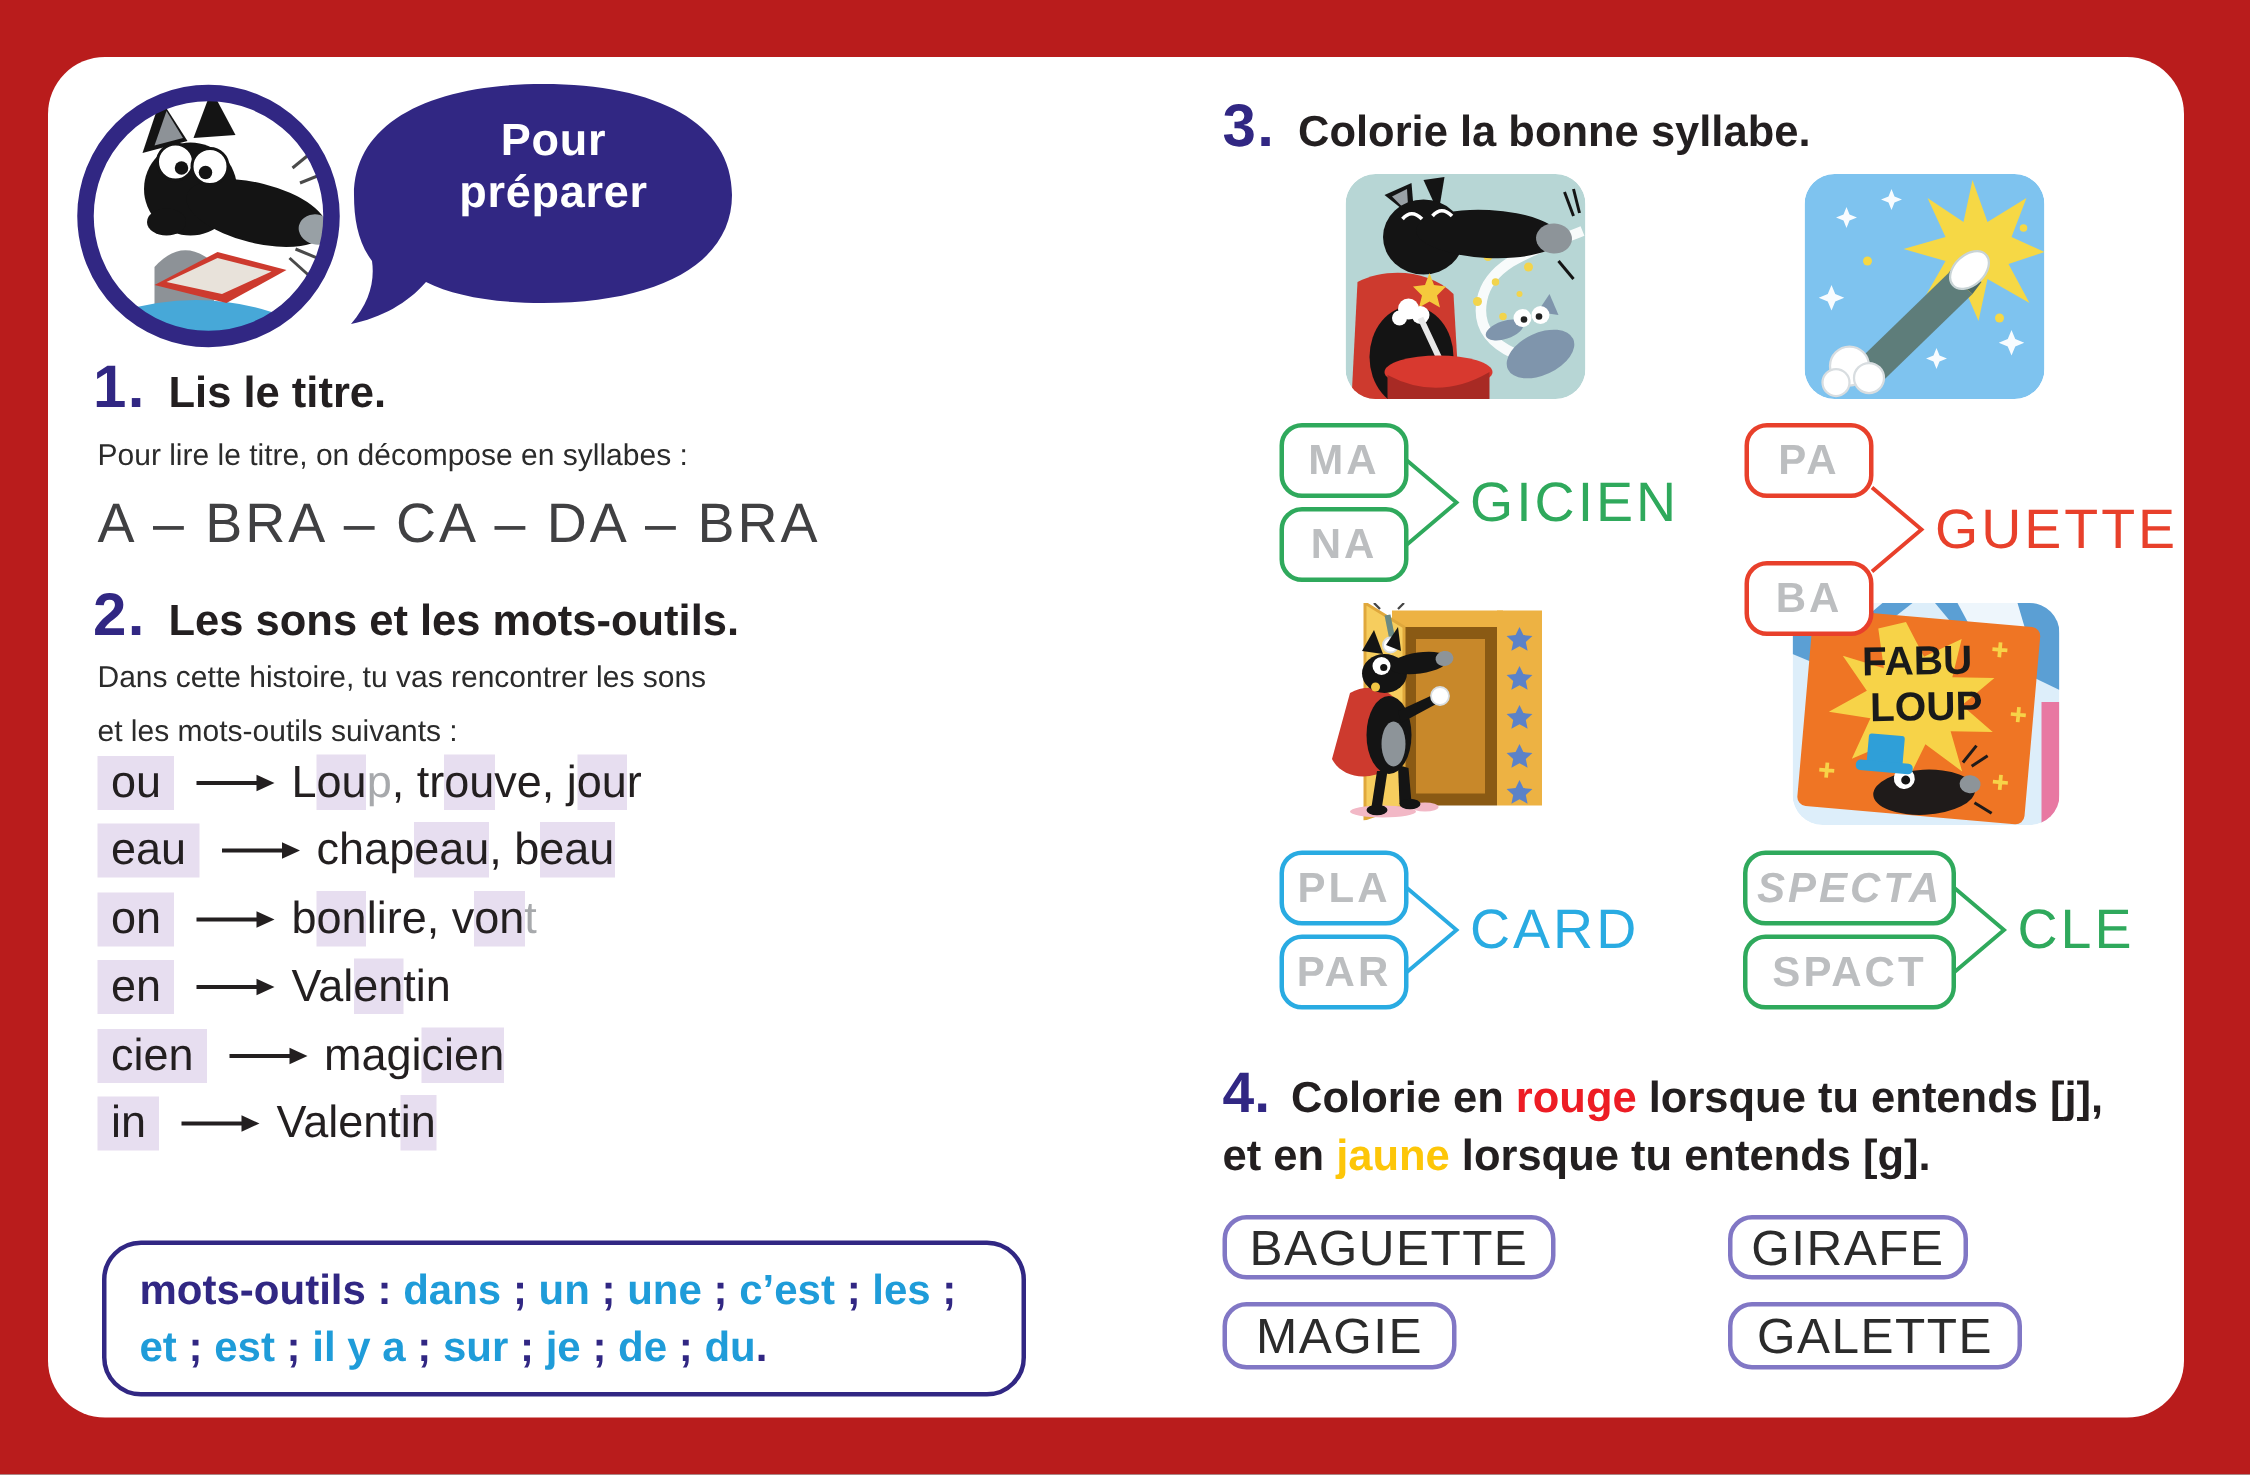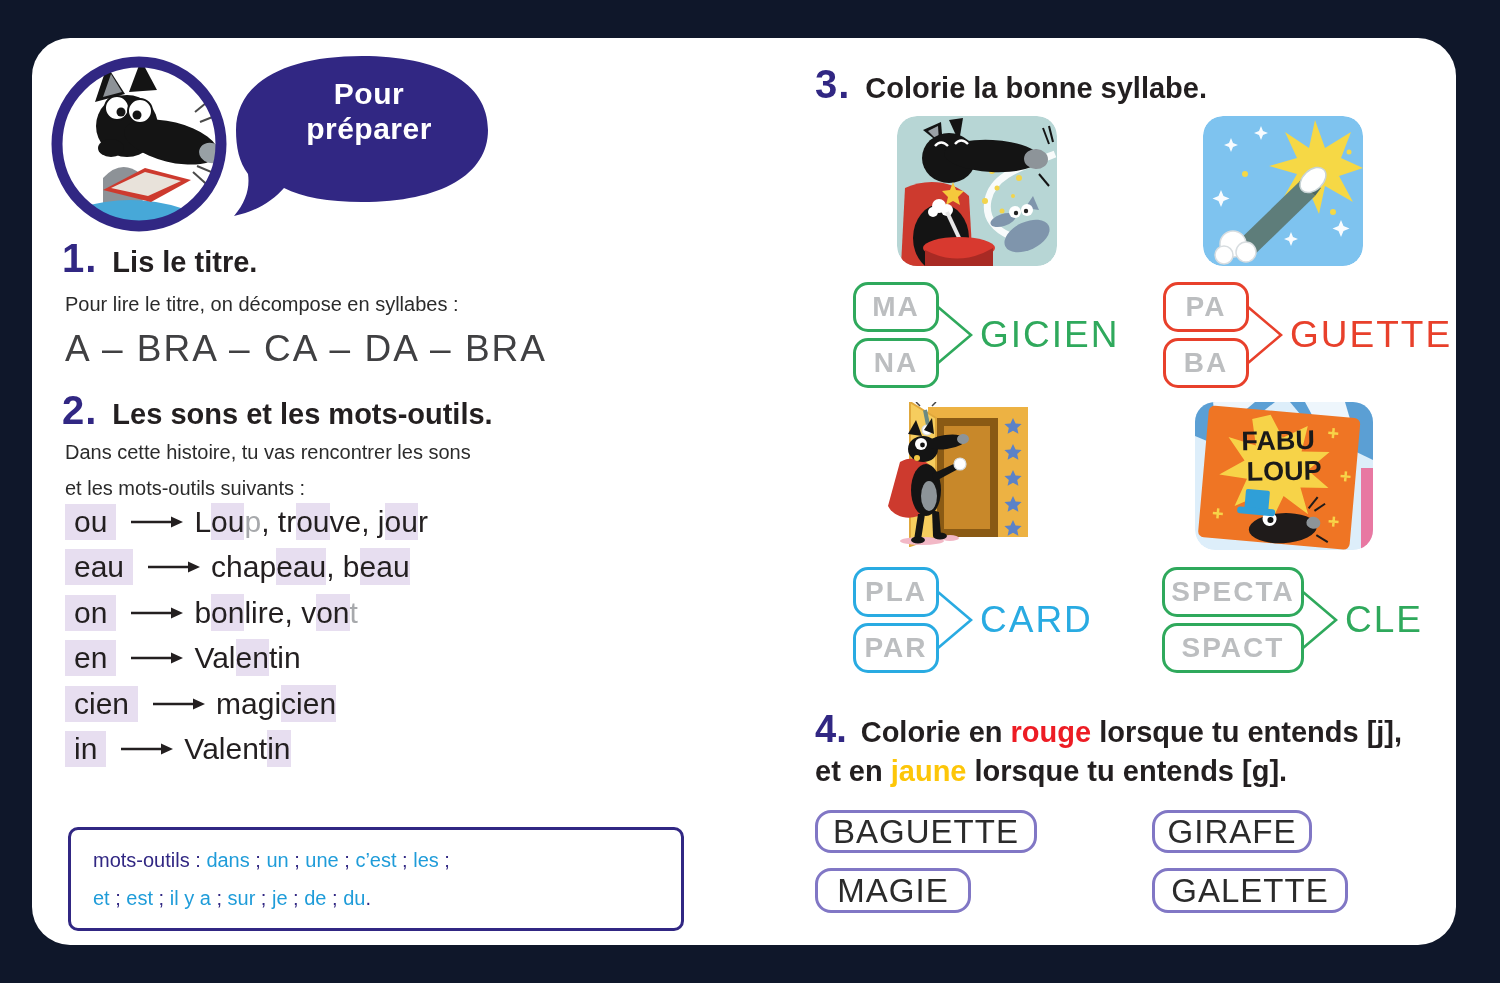--- a/index.html
+++ b/index.html
@@ -1,17 +1,17 @@
 <!DOCTYPE html>
 <html><head>
 <meta charset="utf-8">
 <style>
   * { margin:0; padding:0; box-sizing:border-box; }
   body { font-family:"Liberation Sans","DejaVu Sans",sans-serif; background:#555; }
-  .page { position:relative; width:1500px; height:983px; background:#0f172a; overflow:hidden; }
+  .page { position:relative; width:1500px; height:983px; background:#b91c1c; overflow:hidden; }
   .sheet { position:absolute; left:32px; top:38px; width:1424px; height:907px;
            background:#ffffff; border-radius:38px; }
   .abs { position:absolute; }
 
   
   .avatar { left:13px; top:12px; width:188px; height:188px; }
   .bubble-wrap { left:198px; top:16px; width:262px; height:168px; }
   .bubble-text { position:absolute; left:34px; top:22px; width:210px; text-align:center;
                  color:#fff; font-weight:700; font-size:30px; line-height:35px; letter-spacing:.5px; }
 
@@ -25,22 +25,22 @@
 
   
   .sound-row { display:flex; align-items:center; height:45.5px; }
   .sound-chip { background:#e7def0; padding:1px 9px; font-size:30px; color:#231f20; margin-right:14px; }
   .arrow { flex:none; margin-right:10px; }
   .sound-words { font-size:30px; color:#231f20; white-space:nowrap; }
   .sound-words .hl { background:#e7def0; padding:2px 0; }
   .sound-words .silent { color:#a7a9ac; }
 
   
-  .mots-box { left:36px; top:789px; width:616px; border:3px solid #312783; border-radius:10px;
-              padding:11px 22px; font-size:20px; line-height:38px; }
+  .mots-box { left:36px; top:789px; width:616px; border:3px solid #312783; border-radius:26px;
+              padding:11px 22px; font-size:28px; line-height:38px;font-weight:bold; }
   .mo-label, .mo-sep { color:#312783; }
   .mo-word { color:#1f9cd9; }
 
   
   .img-thumb { border-radius:20px; overflow:hidden; line-height:0; }
   .choice-group { display:flex; align-items:center; }
   .opt-col { display:flex; flex-direction:column; gap:6px; }
   .opt-box { width:86px; height:50px; border:3px solid; border-radius:15px; background:#fff;
              display:flex; align-items:center; justify-content:center;
              font-size:28px; font-weight:700; color:#bcbec0; letter-spacing:2px; }
@@ -336,40 +336,40 @@
           <div class="opt-box" style="border-color: rgb(47, 169, 92);">NA</div>
         </div>
         <svg class="chevron" width="38" height="106" viewBox="0 0 38 106">
           <polyline points="1,25 34,53 1,81" fill="none" stroke="#2fa95c" stroke-width="2.6"></polyline>
         </svg>
         <span class="suffix" style="color: rgb(47, 169, 92);">GICIEN</span>
       </div>
     <div class="abs choice-group" style="left:1131px; top:244px;">
         <div class="opt-col">
           <div class="opt-box" style="border-color: rgb(232, 64, 43);">PA</div>
-          <div class="opt-box" style="border-color: rgb(232, 64, 43);">BA</div>
+          <div class="opt-box" style="border-color: rgb(232, 64, 43); margin-top: 36px;">BA</div>
         </div>
         <svg class="chevron" width="38" height="106" viewBox="0 0 38 106">
           <polyline points="1,25 34,53 1,81" fill="none" stroke="#e8402b" stroke-width="2.6"></polyline>
         </svg>
         <span class="suffix" style="color: rgb(232, 64, 43);">GUETTE</span>
       </div>
     <div class="abs choice-group" style="left:821px; top:529px;">
         <div class="opt-col">
           <div class="opt-box" style="border-color: rgb(41, 171, 226);">PLA</div>
           <div class="opt-box" style="border-color: rgb(41, 171, 226);">PAR</div>
         </div>
         <svg class="chevron" width="38" height="106" viewBox="0 0 38 106">
           <polyline points="1,25 34,53 1,81" fill="none" stroke="#29abe2" stroke-width="2.6"></polyline>
         </svg>
         <span class="suffix" style="color: rgb(41, 171, 226);">CARD</span>
       </div>
     <div class="abs choice-group" style="left:1130px; top:529px;">
         <div class="opt-col">
-          <div class="opt-box wide" style="border-color: rgb(47, 169, 92);">SPECTA</div>
+          <div class="opt-box wide" style="border-color: rgb(47, 169, 92); font-style: italic;">SPECTA</div>
           <div class="opt-box wide" style="border-color: rgb(47, 169, 92);">SPACT</div>
         </div>
         <svg class="chevron" width="38" height="106" viewBox="0 0 38 106">
           <polyline points="1,25 34,53 1,81" fill="none" stroke="#2fa95c" stroke-width="2.6"></polyline>
         </svg>
         <span class="suffix" style="color: rgb(47, 169, 92);">CLE</span>
       </div>
 
     <div class="abs" style="left:783px; top:672px; width:660px;">
       <div class="s4-line" id="s4-line1"><span class="num-inline">4.</span><span>Colorie en </span><span style="color: rgb(237, 28, 36);">rouge</span><span> lorsque tu entends [j],</span></div>

